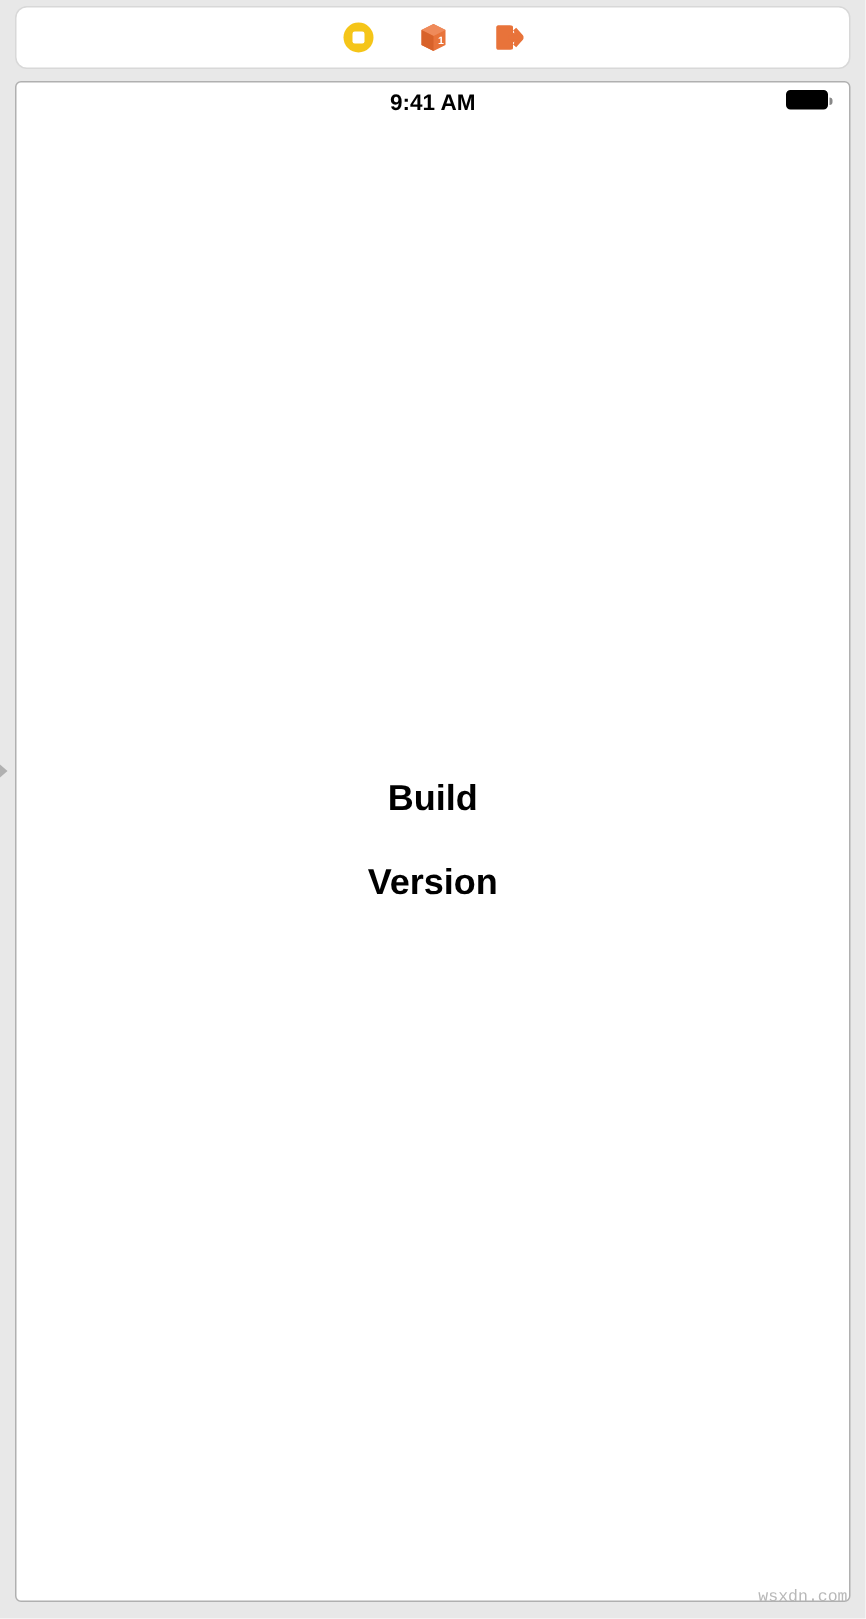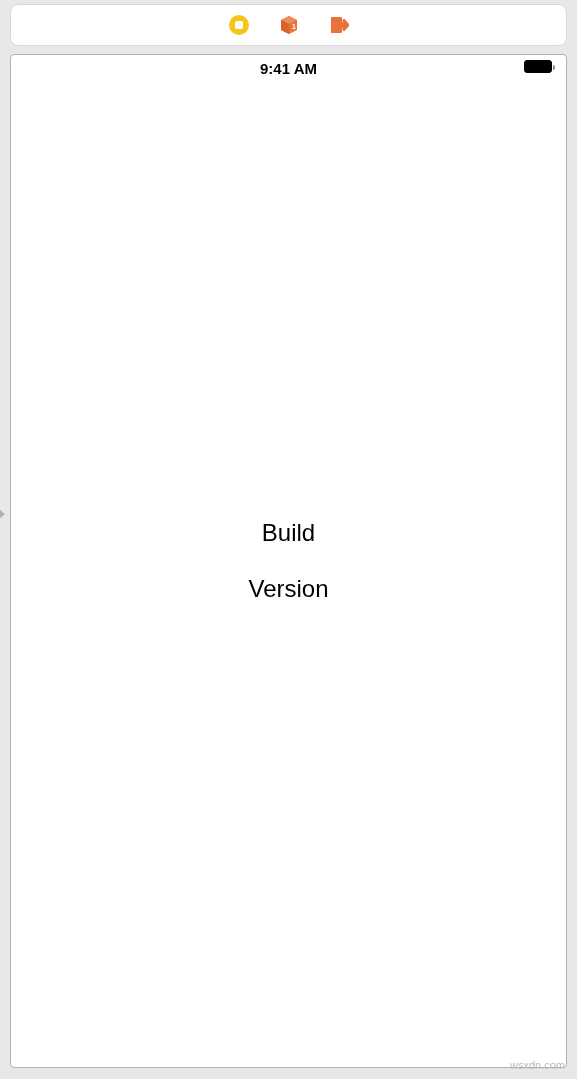--- a/index.html
+++ b/index.html
@@ -96,31 +96,31 @@
       right: 0;
       bottom: 0;
       display: flex;
       flex-direction: column;
       align-items: center;
       justify-content: center;
       gap: 28px;
     }
     .label-text {
       font-size: 24px;
-      font-weight: 400;
+      font-weight: 700;
       color: #000;
       text-align: right;
     }
     .watermark {
       position: absolute;
       bottom: 8px;
       right: 12px;
       font-size: 11px;
       color: #b8b8b8;
-      font-family: Liberation Sans, sans-serif;
+      font-family: Liberation Mono, monospace;
     }
     .left-arrow {
       position: absolute;
       left: -2px;
       top: 508px;
       width: 0;
       height: 0;
       border-top: 6px solid transparent;
       border-bottom: 6px solid transparent;
       border-left: 7px solid #b0b0b0;

